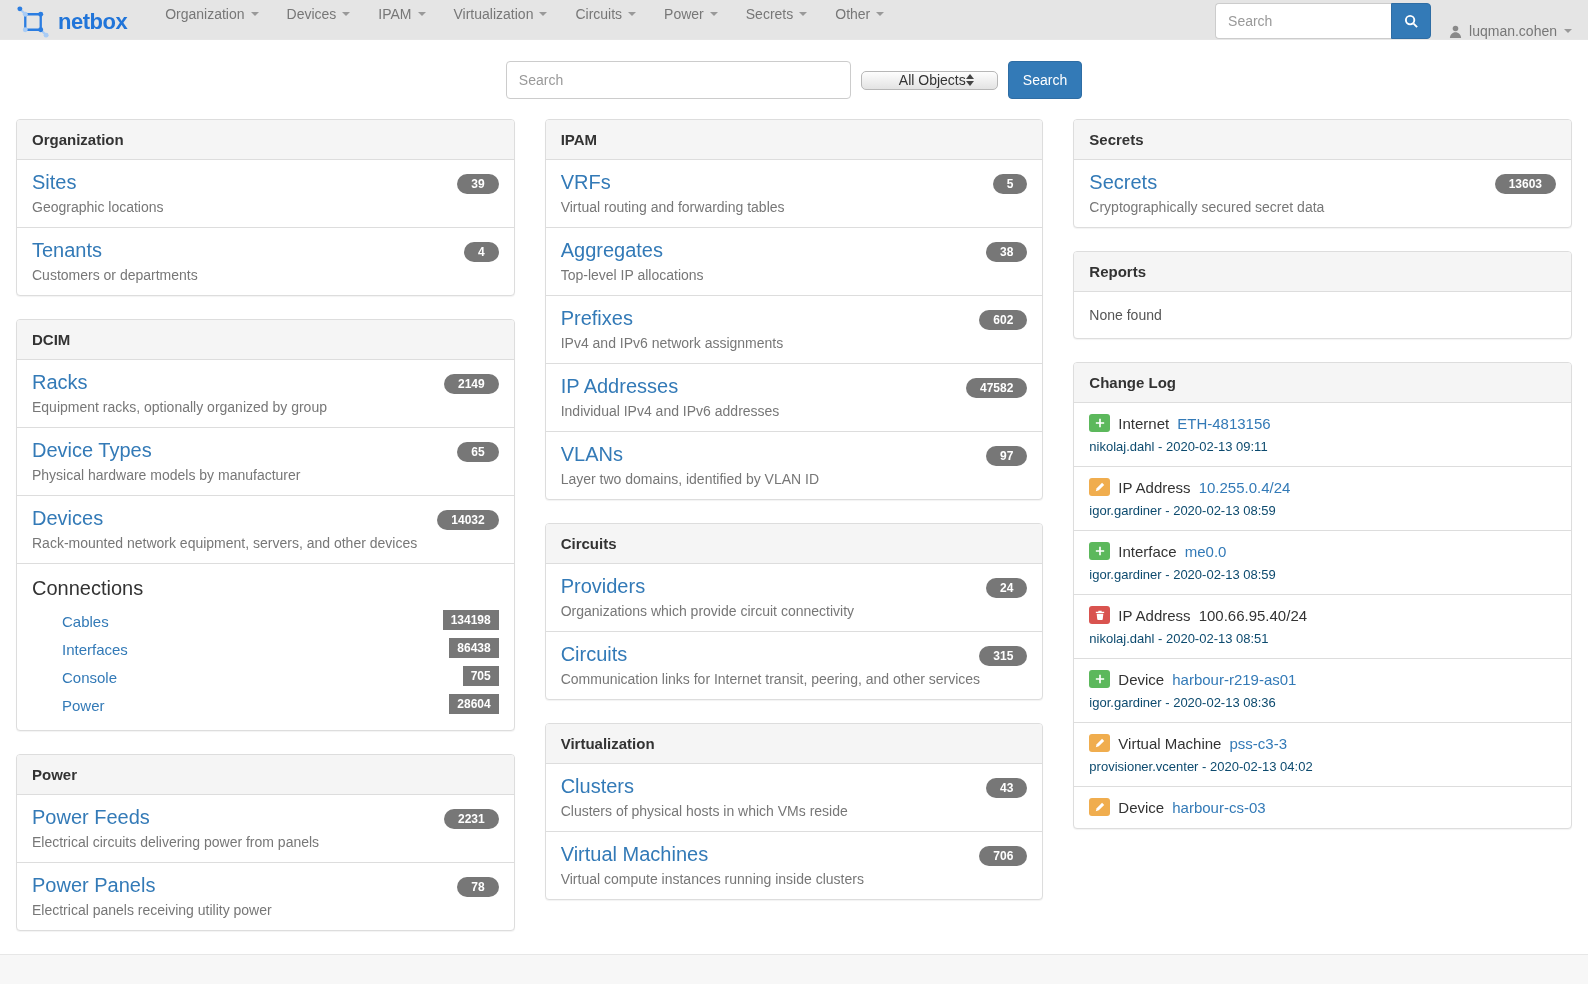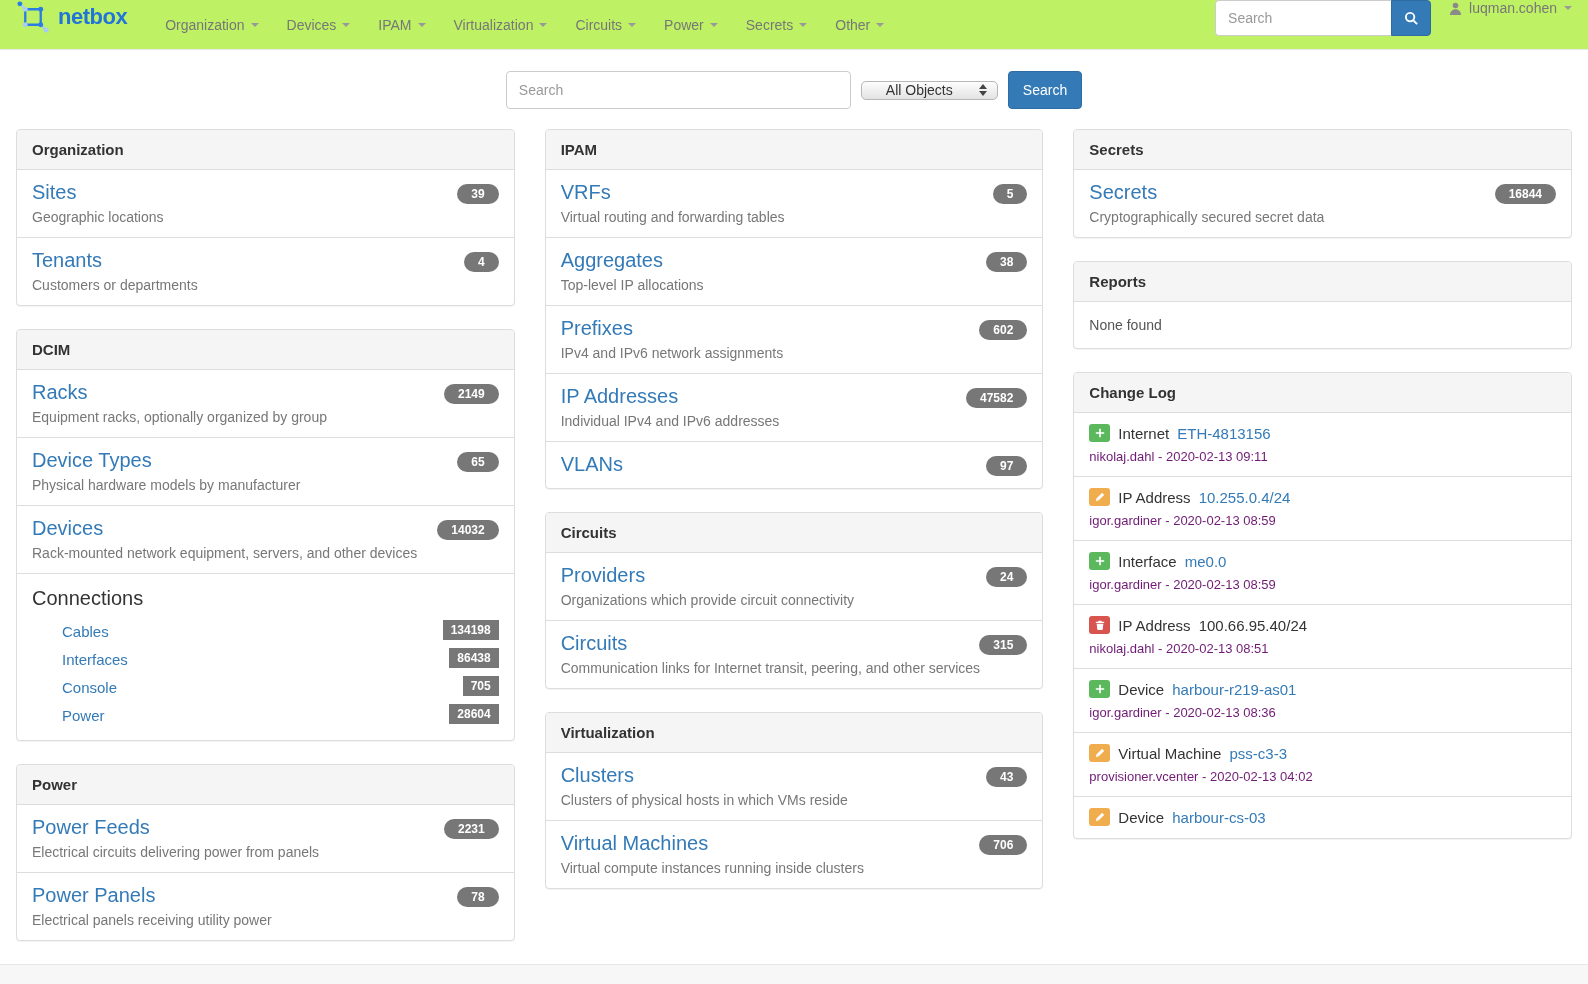--- a/index.html
+++ b/index.html
@@ -6,37 +6,37 @@
   html,body { margin:0; padding:0; }
   body {
     font-family: "Liberation Sans", "DejaVu Sans", sans-serif;
     background:#fff; color:#333;
     min-height:984px; width:1588px;
     display:flex; flex-direction:column;
   }
   a { text-decoration:none; cursor:pointer; }
 
   
-  .navbar { display:flex; align-items:flex-start; height:50px; padding:0 16px; border-bottom:1px solid #e7e7e7; background:#bef264; flex:none; }
+  .navbar { display:flex; align-items:flex-end; height:40px; padding:0 16px; border-bottom:1px solid #e7e7e7; background:#e5e5e5; flex:none; }
   .brand { display:flex; align-items:center; gap:8px; margin-right:24px; cursor:pointer; }
   .brand-text { color:#2175d9; font-size:22px; font-weight:bold; letter-spacing:-0.5px; }
   .nav-menu { display:flex; flex:1; }
   .nav-item { color:#777; font-size:14px; padding:0 14px; height:50px; display:flex; align-items:center; gap:6px; cursor:pointer; white-space:nowrap; }
   .caret { width:0; height:0; border-left:4px solid transparent; border-right:4px solid transparent; border-top:4px solid #999; display:inline-block; }
   .nav-search { display:flex; margin-right:18px; }
   .nav-search input { width:176px; height:36px; border:1px solid #ccc; border-right:none; border-radius:4px 0 0 4px; padding:6px 12px; font-size:14px; color:#555; outline:none; font-family:inherit; }
   .nav-search input::placeholder { color:#999; }
   .nav-search button { width:40px; height:36px; background:#337ab7; border:1px solid #2e6da4; border-radius:0 4px 4px 0; display:flex; align-items:center; justify-content:center; cursor:pointer; }
   .nav-user { display:flex; align-items:center; gap:7px; color:#777; font-size:14px; cursor:pointer; white-space:nowrap; }
 
   
   .search-row { display:flex; justify-content:center; align-items:center; gap:10px; padding:21px 0 20px; flex:none; }
   .main-search-input { width:345px; height:38px; border:1px solid #ccc; border-radius:4px; padding:6px 12px; font-size:14px; color:#555; outline:none; font-family:inherit; }
   .main-search-input::placeholder { color:#999; }
-  .scope-select { width:137px; height:19px; border:1px solid #b7b7b7; border-radius:5px; background:linear-gradient(#fdfdfd, #e3e3e3); display:flex; align-items:center; justify-content:space-between; padding:0 10px 0 24px; font-size:14px; color:#333; cursor:pointer; }
+  .scope-select { width:137px; height:19px; border:1px solid #b7b7b7; border-radius:5px; background:linear-gradient(#fdfdfd, #e3e3e3); display:flex; align-items:center; justify-content:center; padding:0 10px 0 24px; font-size:14px; color:#333; cursor:pointer; }
   .stepper { display:flex; flex-direction:column; gap:2px; align-items:center; }
   .stepper .up   { width:0; height:0; border-left:4px solid transparent; border-right:4px solid transparent; border-bottom:5px solid #444; }
   .stepper .down { width:0; height:0; border-left:4px solid transparent; border-right:4px solid transparent; border-top:5px solid #444; }
   .btn-primary { background:#337ab7; color:#fff; border:1px solid #2e6da4; border-radius:4px; height:38px; padding:0 14px; font-size:14px; cursor:pointer; font-family:inherit; }
 
   
   .dashboard { display:flex; gap:30px; padding:0 16px; align-items:flex-start; flex:none; }
   .col { flex:1; min-width:0; }
   .panel { border:1px solid #ddd; border-radius:4px; margin-bottom:23px; background:#fff; box-shadow:0 1px 1px rgba(0,0,0,0.05); }
   .panel-heading { background:#f5f5f5; border-bottom:1px solid #ddd; padding:11px 15px; font-size:15px; font-weight:bold; color:#333; border-radius:3px 3px 0 0; }
@@ -54,21 +54,21 @@
   .conn-badge { background:#777; color:#fff; font-size:12px; font-weight:bold; padding:4px 8px; border-radius:0; min-width:12px; text-align:center; line-height:1; }
 
   
   .cl-line { display:flex; align-items:center; gap:8px; font-size:15px; color:#333; }
   .action-badge { width:21px; height:18px; border-radius:3px; display:inline-flex; align-items:center; justify-content:center; flex:none; }
   .action-create { background:#5cb85c; }
   .action-update { background:#f0ad4e; }
   .action-delete { background:#d9534f; }
   .cl-link { color:#337ab7; font-size:15px; }
   .cl-plain { color:#333; font-size:15px; }
-  .cl-meta { color:#701a75; font-size:13px; margin-top:7px; }
+  .cl-meta { color:#0c4a6e; font-size:13px; margin-top:7px; }
 
   
   .footer { margin-top:auto; background:#f7f7f7; border-top:1px solid #e7e7e7; padding:19px 16px; display:flex; align-items:center; font-size:13px; color:#777; flex:none; }
 </style>
 </head>
 <body>
 
 <div class="navbar">
   <div class="brand">
     <span style="display:flex;">
@@ -249,20 +249,21 @@
         <div class="item-desc">IPv4 and IPv6 network assignments</div>
       </div>
       <div class="list-item">
         <span class="badge">47582</span>
         <a class="item-title">IP Addresses</a>
         <div class="item-desc">Individual IPv4 and IPv6 addresses</div>
       </div>
       <div class="list-item">
         <span class="badge">97</span>
         <a class="item-title">VLANs</a>
+        <div class="item-desc">Layer two domains, identified by VLAN ID</div>
       </div>
     </div>
 
     <div class="panel">
       <div class="panel-heading">Circuits</div>
       <div class="list-item">
         <span class="badge">24</span>
         <a class="item-title">Providers</a>
         <div class="item-desc">Organizations which provide circuit connectivity</div>
       </div>
@@ -286,21 +287,21 @@
         <div class="item-desc">Virtual compute instances running inside clusters</div>
       </div>
     </div>
   </div>
 
   <div class="col">
 
     <div class="panel">
       <div class="panel-heading">Secrets</div>
       <div class="list-item">
-        <span class="badge">16844</span>
+        <span class="badge">13603</span>
         <a class="item-title">Secrets</a>
         <div class="item-desc">Cryptographically secured secret data</div>
       </div>
     </div>
 
     <div class="panel">
       <div class="panel-heading">Reports</div>
       <div class="empty-text">None found</div>
     </div>
 

